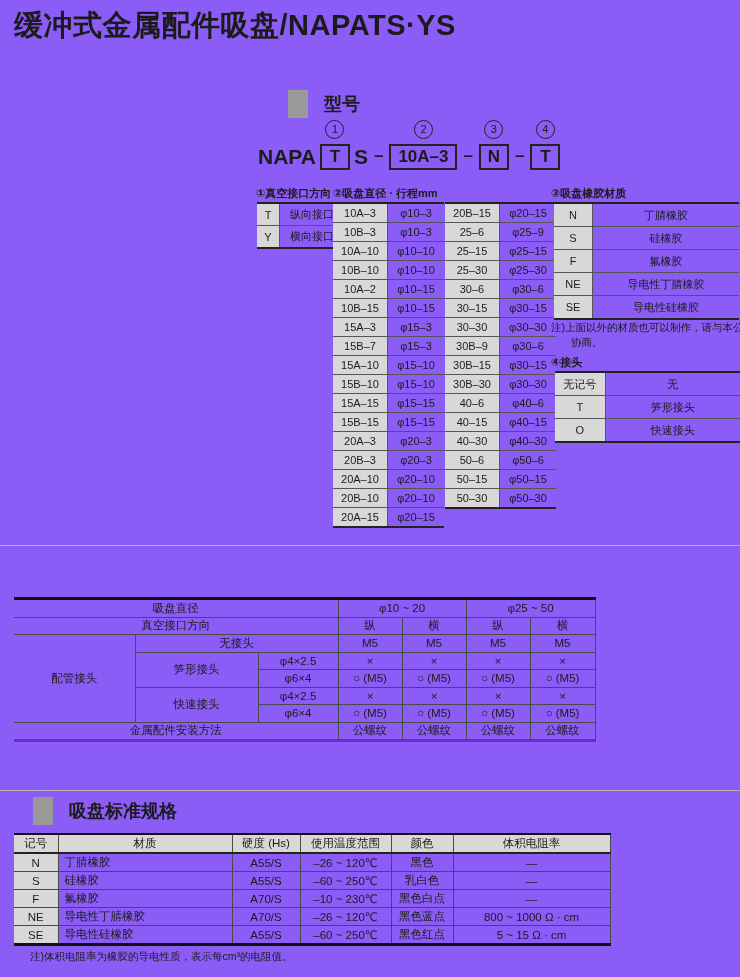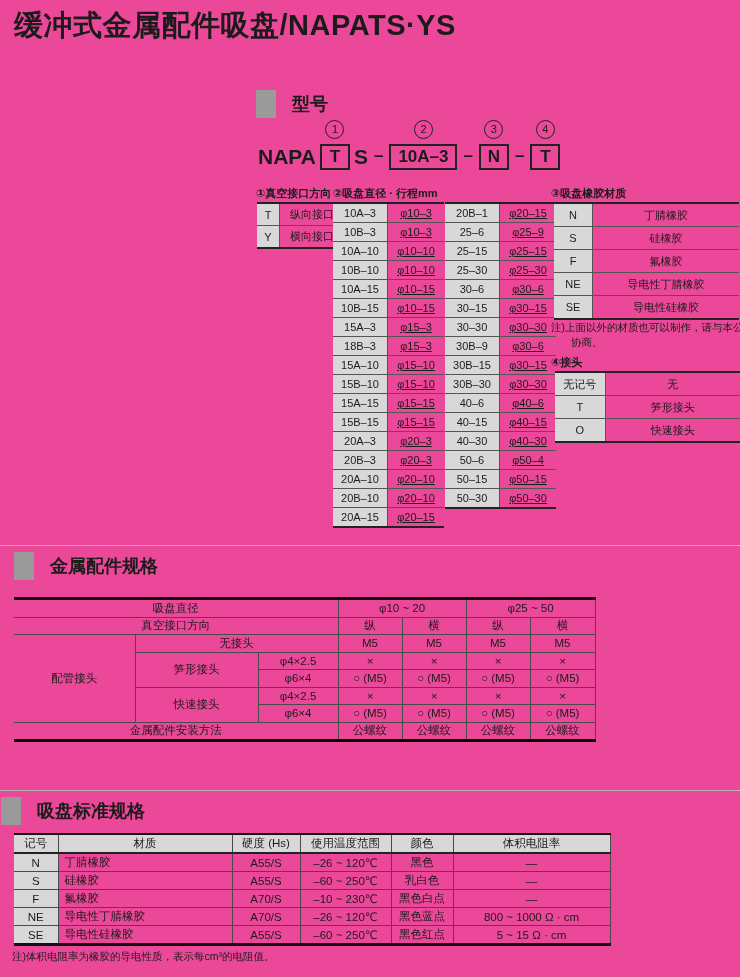--- a/index.html
+++ b/index.html
@@ -1,23 +1,23 @@
 <!DOCTYPE html>
 <html><head>
 <meta charset="utf-8">
 <style>
   html,body { margin:0; padding:0; }
   body { background:#f8f8f5; font-family:"Liberation Sans","DejaVu Sans",sans-serif; color:#1b1b1b; }
-  .page { position:relative; width:740px; height:977px; background:#ec4899; overflow:hidden; }
+  .page { position:relative; width:740px; height:977px; background:#8b5cf6; overflow:hidden; }
 
   
   .doc-title { position:absolute; left:14px; top:6px; font-size:29px; font-weight:bold; letter-spacing:0.5px; }
 
   
-  .sec-head { position:absolute; display:flex; align-items:center; }
+  .sec-head { position:absolute; display:flex; align-items:center;margin-left:32px; }
   .sec-marker { width:20px; height:28px; background:#9a9a9a; margin-right:16px; }
   .sec-title { font-size:18px; font-weight:bold; }
 
   .rule { position:absolute; left:0; width:740px; height:1px; background:#b5b5b2; }
 
   
   .model-line { position:absolute; left:256px; top:120px; display:flex; align-items:flex-end; }
   .mcol { display:flex; flex-direction:column; align-items:center; margin:0 2px; }
   .callout { width:17px; height:17px; border:1px solid #222; border-radius:50%; font-size:11px; line-height:16px; text-align:center; margin-bottom:5px; background:transparent; }
   .mbox { border:2px solid #222; font-size:17px; font-weight:bold; padding:1px 5px; min-width:16px; text-align:center; background:transparent; }
@@ -28,44 +28,44 @@
   .mini-head { position:absolute; font-size:11px; font-weight:bold; }
   .mini { position:absolute; border-collapse:collapse; border-top:2px solid #222; border-bottom:2px solid #222; }
   .mini td { border-top:1px solid #555; font-size:11px; padding:0 3px; text-align:center; }
   .mini tr:first-child td { border-top:none; }
   .mini td.code { background:#d8d8d8; border-right:1px solid #555; }
   .t-dir td { height:21px; }
   .t-dir td.code { width:16px; }
   .t-dir td.lbl { width:58px; }
   .t-dia td { height:18px; }
   .t-dia td.code { width:48px; }
-  .t-dia td.lbl { width:50px;text-decoration:underline; }
+  .t-dia td.lbl { width:50px; }
   .t-rub td { height:22px; }
   .t-rub td.code { width:32px; }
   .t-rub td.lbl { width:140px; }
   .t-joint td { height:22px; }
   .t-joint td.code { width:44px; }
   .t-joint td.lbl { width:130px; }
 
   .note { position:absolute; font-size:10.5px; line-height:1.45; text-indent:-20px; padding-left:20px; }
 
   
-  .metal { position:absolute; left:14px; top:597px; border-collapse:collapse; table-layout:fixed; width:581px; border-top:3px solid #111; border-bottom:3px solid #000000; }
+  .metal { position:absolute; left:14px; top:597px; border-collapse:collapse; table-layout:fixed; width:581px; border-top:3px solid #111; border-bottom:3px solid #6d28d9; }
   .metal td { border:1px solid #4a4a4a; font-size:11.5px; text-align:center; height:16.5px; padding:0 2px; }
   .metal td.edge-l { border-left:none; }
 
   
   .std { position:absolute; left:14px; top:833px; border-collapse:collapse; table-layout:fixed; width:596px; border-top:2px solid #111; border-bottom:3px solid #111; }
   .std td, .std th { border:1px solid #4a4a4a; font-size:11.5px; text-align:center; height:17px; padding:0 2px; font-weight:normal; }
   .std th { background:#d8d8d8; border-bottom:2px solid #222; }
   .std td.code { background:#d8d8d8; }
   .std td.mat { text-align:left; padding-left:6px; }
   .std th.edge-l, .std td.edge-l { border-left:none; }
 
-  .footnote { position:absolute; left:12px; top:950px; font-size:10.5px; }
+  .footnote { position:absolute; left:30px; top:950px; font-size:10.5px; }
 </style>
 </head>
 <body>
 
 <div class="page">
 
   <div class="doc-title">缓冲式金属配件吸盘/NAPATS·YS</div>
 
   <div class="sec-head" style="left:256px; top:90px;">
     <span class="sec-marker"></span>
@@ -131,36 +131,36 @@
           <td class="code">10A–10</td>
           <td class="lbl">φ10–10</td>
         </tr>
 
         <tr>
           <td class="code">10B–10</td>
           <td class="lbl">φ10–10</td>
         </tr>
 
         <tr>
-          <td class="code">10A–15</td>
+          <td class="code">10A–2</td>
           <td class="lbl">φ10–15</td>
         </tr>
 
         <tr>
           <td class="code">10B–15</td>
           <td class="lbl">φ10–15</td>
         </tr>
 
         <tr>
           <td class="code">15A–3</td>
           <td class="lbl">φ15–3</td>
         </tr>
 
         <tr>
-          <td class="code">18B–3</td>
+          <td class="code">15B–7</td>
           <td class="lbl">φ15–3</td>
         </tr>
 
         <tr>
           <td class="code">15A–10</td>
           <td class="lbl">φ15–10</td>
         </tr>
 
         <tr>
           <td class="code">15B–10</td>
@@ -201,21 +201,21 @@
           <td class="code">20A–15</td>
           <td class="lbl">φ20–15</td>
         </tr>
 
     </tbody>
   </table>
   <table class="mini t-dia" style="left:445px; top:202px;">
     <tbody>
 
         <tr>
-          <td class="code">20B–1</td>
+          <td class="code">20B–15</td>
           <td class="lbl">φ20–15</td>
         </tr>
 
         <tr>
           <td class="code">25–6</td>
           <td class="lbl">φ25–9</td>
         </tr>
 
         <tr>
           <td class="code">25–15</td>
@@ -267,21 +267,21 @@
           <td class="lbl">φ40–15</td>
         </tr>
 
         <tr>
           <td class="code">40–30</td>
           <td class="lbl">φ40–30</td>
         </tr>
 
         <tr>
           <td class="code">50–6</td>
-          <td class="lbl">φ50–4</td>
+          <td class="lbl">φ50–6</td>
         </tr>
 
         <tr>
           <td class="code">50–15</td>
           <td class="lbl">φ50–15</td>
         </tr>
 
         <tr>
           <td class="code">50–30</td>
           <td class="lbl">φ50–30</td>
@@ -339,24 +339,20 @@
 
         <tr>
           <td class="code">O</td>
           <td class="lbl">快速接头</td>
         </tr>
 
     </tbody>
   </table>
 
   <div class="rule" style="top:545px;"></div>
-  <div class="sec-head" style="left:14px; top:552px;">
-    <span class="sec-marker"></span>
-    <span class="sec-title">金属配件规格</span>
-  </div>
 
   <table class="metal">
     <colgroup>
       <col style="width:121px">
         <col style="width:123px">
         <col style="width:80px">
       <col style="width:64px">
         <col style="width:64px">
         <col style="width:64px">
         <col style="width:65px">

